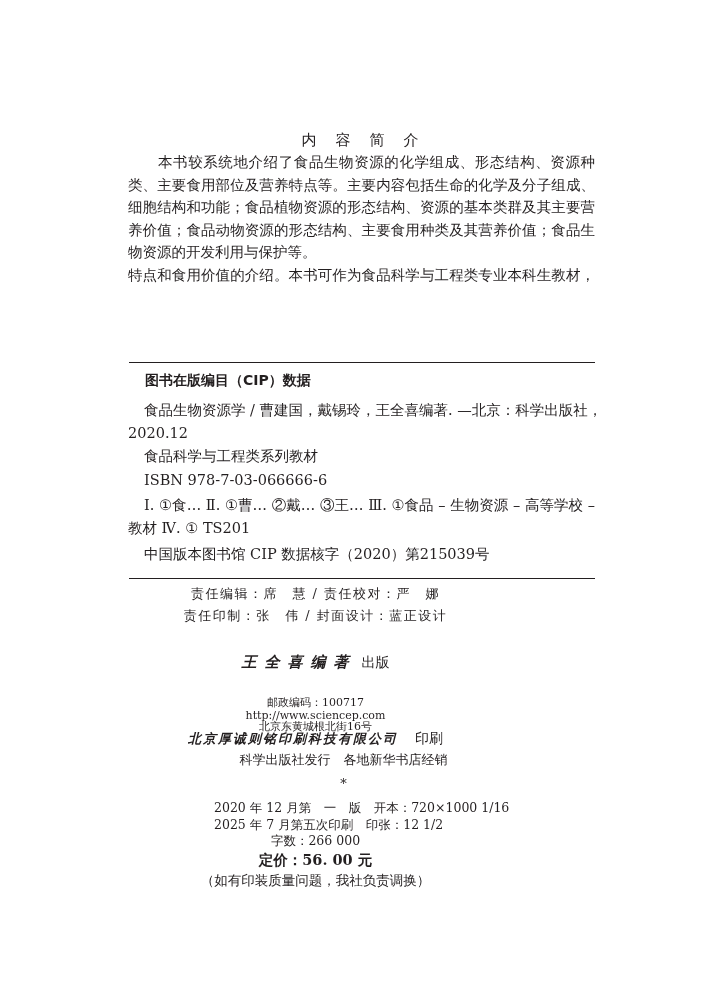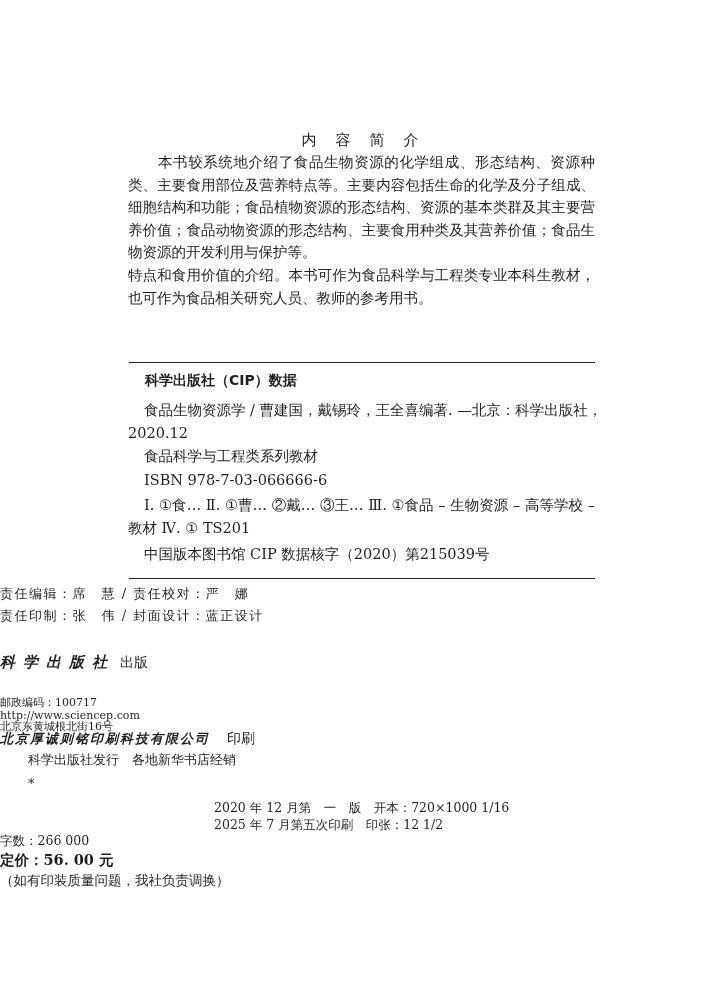--- a/index.html
+++ b/index.html
@@ -23,21 +23,21 @@
   .para .ln.ind { padding-left: 30px; }
   .rule { position: absolute; left: 129px; width: 466px; height: 0; border-top: 1.6px solid #231f20; }
   .cip-head {
     left: 145px; top: 372px; font-size: 14px; font-weight: bold;
     font-family: "DejaVu Sans", "Liberation Sans", sans-serif;
   }
   .cip { position: absolute; left: 128px; width: 467px; font-size: 14.5px; line-height: 23px; }
   .cip .ln { display: block; white-space: nowrap; }
   .cip .ln.ind { padding-left: 16px; }
   .cip .ln.just { text-align: justify; text-align-last: justify; }
-  .center { left: 0; width: 631px; }
+  .center { left: 0; width: 631px; text-align: center; }
   .credits { font-size: 13px; letter-spacing: 1.5px; }
   .pub-name { font-size: 15px; font-weight: bold; letter-spacing: 8px; font-style: italic; }
   .small { font-size: 11px; }
   .printer { font-size: 13px; font-weight: bold; font-style: italic; letter-spacing: 2px; }
   .mid { font-size: 13px; margin-left: 28px; }
   .pubinfo { left: 214px; font-size: 12.5px; }
   .price { font-size: 14.5px; font-weight: bold; }
 </style>
 </head>
 <body>
@@ -47,42 +47,41 @@
 <div class="para" style="top:151px;">
   <span class="ln ind">本书较系统地介绍了食品生物资源的化学组成、形态结构、资源种</span>
   <span class="ln">类、主要食用部位及营养特点等。主要内容包括生命的化学及分子组成、</span>
   <span class="ln">细胞结构和功能；食品植物资源的形态结构、资源的基本类群及其主要营</span>
   <span class="ln">养价值；食品动物资源的形态结构、主要食用种类及其营养价值；食品生</span>
   <span class="ln last">物资源的开发利用与保护等。</span>
 </div>
 
 <div class="para" style="top:264px;">
   <span class="ln">特点和食用价值的介绍。本书可作为食品科学与工程类专业本科生教材，</span>
-  <span class="ln last">也可作为食品相关研究人员、教师的参考用书。</span>
 </div>
 
 <div class="rule" style="top:362px;"></div>
-<div class="abs cip-head">科学出版社（CIP）数据</div>
+<div class="abs cip-head">图书在版编目（CIP）数据</div>
 
 <div class="cip" style="top:399px;">
   <span class="ln ind just">食品生物资源学 / 曹建国，戴锡玲，王全喜编著. —北京：科学出版社，</span>
   <span class="ln">2020.12</span>
   <span class="ln ind">食品科学与工程类系列教材</span>
   <span class="ln ind" style="margin-top:1px;">ISBN 978-7-03-066666-6</span>
   <span class="ln ind just" style="margin-top:2px;">Ⅰ. ①食…  Ⅱ. ①曹…  ②戴…  ③王…  Ⅲ. ①食品 – 生物资源 – 高等学校 –</span>
   <span class="ln">教材  Ⅳ. ① TS201</span>
   <span class="ln ind" style="margin-top:3px;">中国版本图书馆 CIP 数据核字（2020）第215039号</span>
 </div>
 <div class="rule" style="top:578px;"></div>
 
 <div class="abs center credits" style="top:585px;">责任编辑：席　慧 / 责任校对：严　娜</div>
 <div class="abs center credits" style="top:607px;">责任印制：张　伟 / 封面设计：蓝正设计</div>
 
 <div class="abs center" style="top:652px;">
-  <span class="pub-name">科学出版社</span>
+  <span class="pub-name">王全喜编著</span>
   <span style="font-size:14px;">出版</span>
 </div>
 <div class="abs center small" style="top:719px;">北京东黄城根北街16号</div>
 <div class="abs center small" style="top:695px;">邮政编码：100717</div>
 <div class="abs center small" style="top:709px;">http://www.sciencep.com</div>
 
 <div class="abs center" style="top:728px;">
   <span class="printer">北京厚诚则铭印刷科技有限公司</span>
   <span style="font-size:14px; margin-left:12px;">印刷</span>
 </div>

